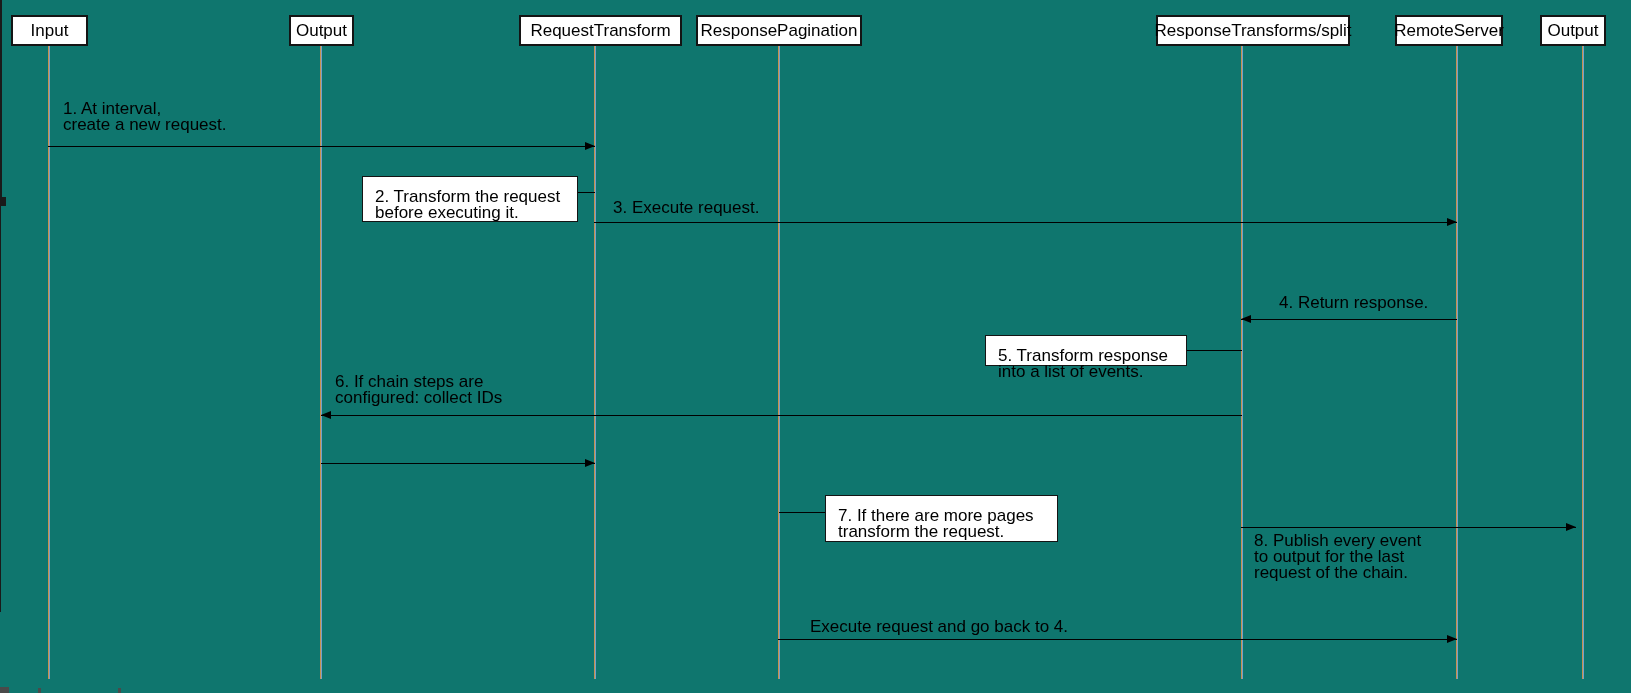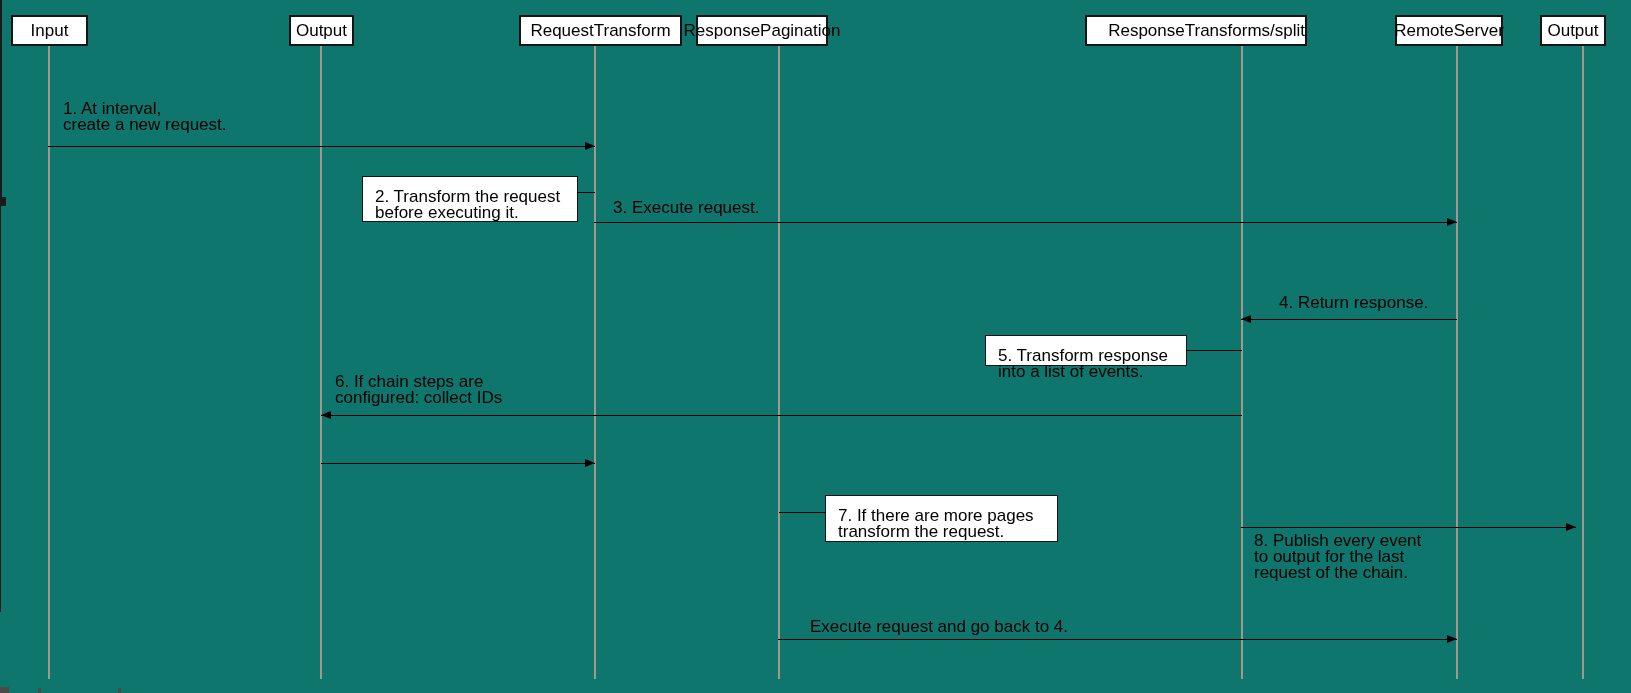--- a/index.html
+++ b/index.html
@@ -102,24 +102,24 @@
 
   <div class="actor" style="left:11px;   width:77px;">
     <span>Input</span>
   </div>
   <div class="actor" style="left:289px;  width:65px;">
     <span>Output</span>
   </div>
   <div class="actor" style="left:519px;  width:163px;">
     <span>RequestTransform</span>
   </div>
-  <div class="actor" style="left:696px;  width:132px;">
+  <div class="actor" style="left:696px;  width:166px;">
     <span>ResponsePagination</span>
   </div>
-  <div class="actor" style="left:1085px; width:222px;justify-content:flex-end;">
+  <div class="actor" style="left:1156px; width:194px;">
     <span>ResponseTransforms/split</span>
   </div>
   <div class="actor" style="left:1395px; width:108px;">
     <span>RemoteServer</span>
   </div>
   <div class="actor" style="left:1540px; width:66px;">
     <span>Output</span>
   </div>
 
   <div class="msg-label" style="left:63px; top:101px;">1. At interval,

